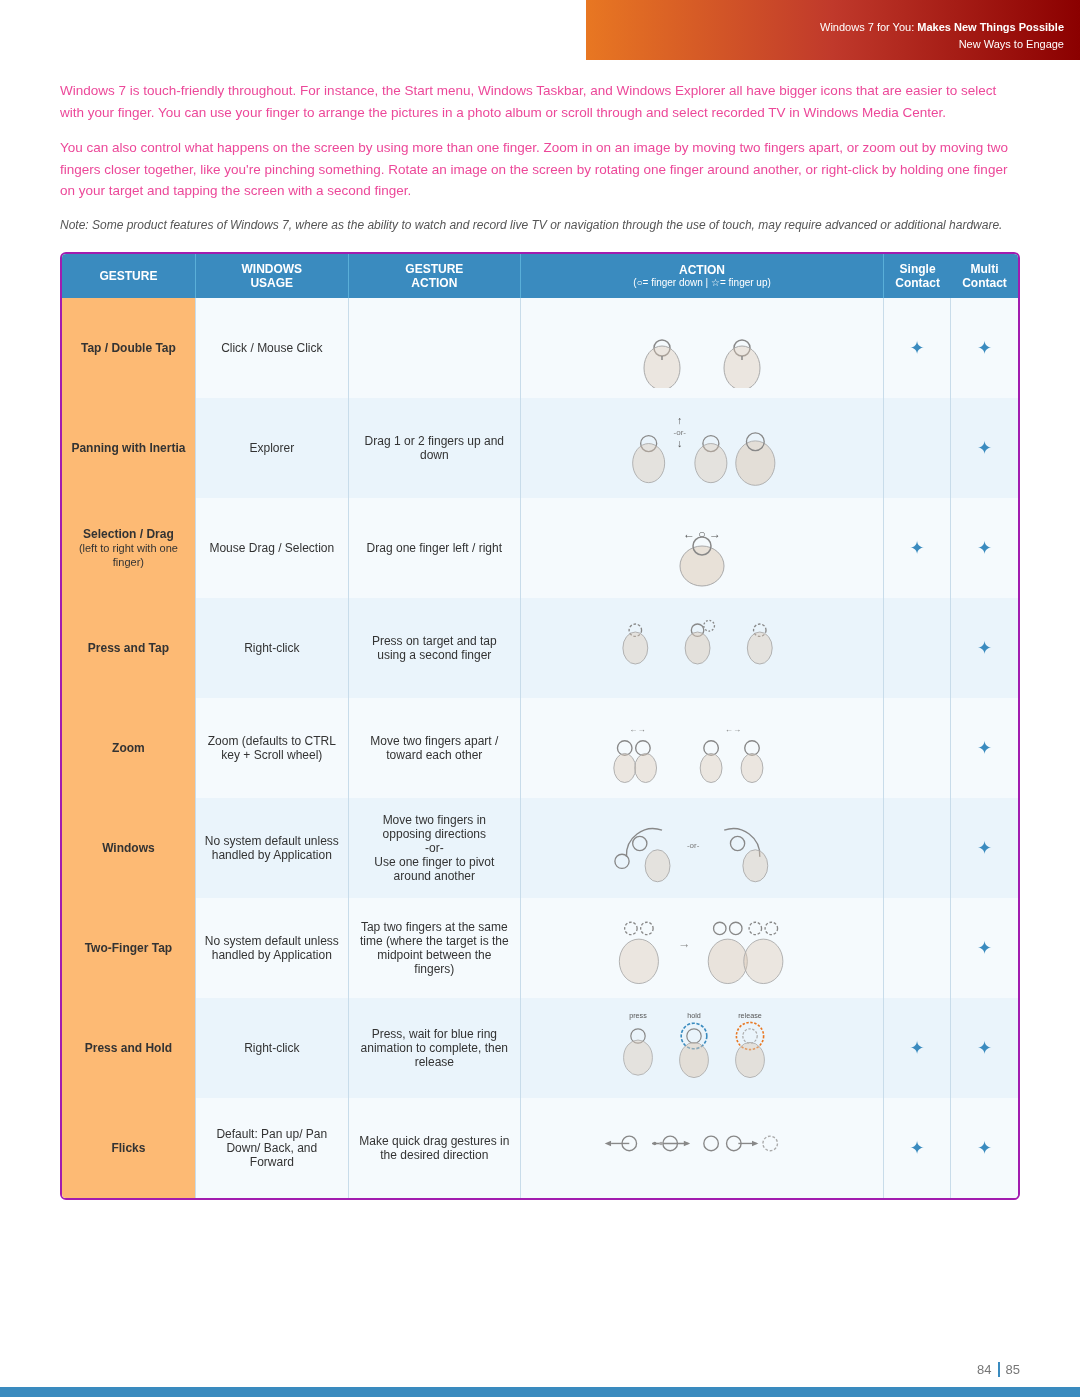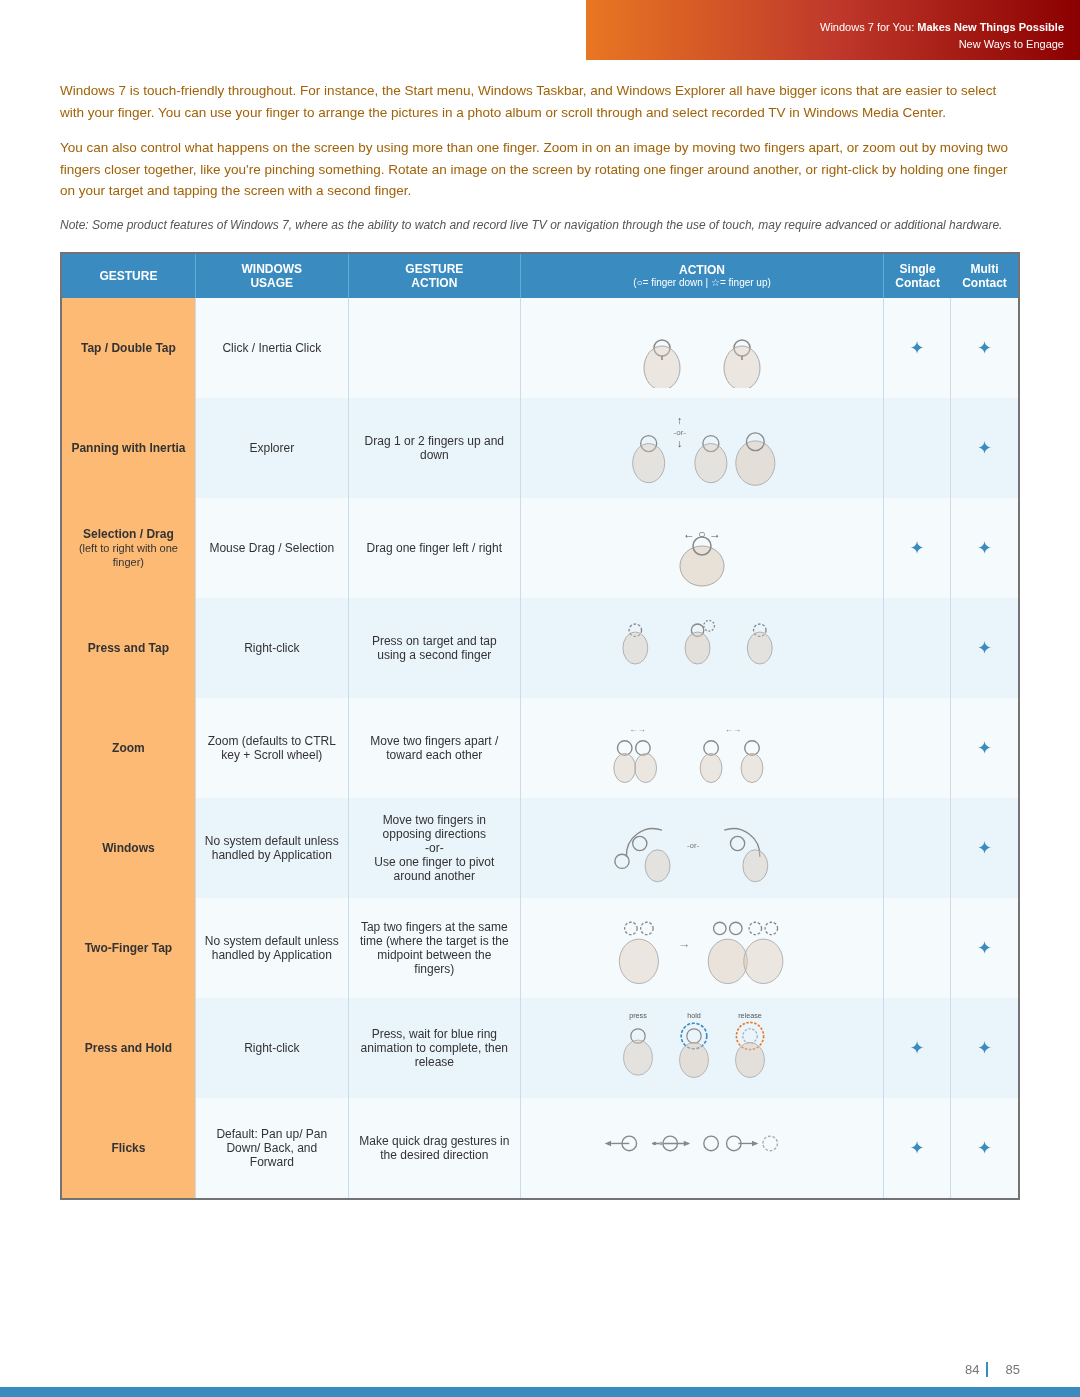--- a/index.html
+++ b/index.html
@@ -33,38 +33,38 @@
 
     
     .main-content {
       padding: 80px 60px 40px 60px;
     }
 
     
     .body-text {
       font-size: 13.5px;
       line-height: 1.6;
-      color: #a16207;
+      color: #ec4899;
       margin-bottom: 14px;
     }
     .note-text {
       font-size: 12px;
       color: #555;
       font-style: italic;
       margin-bottom: 18px;
       line-height: 1.5;
     }
 
     
     .gesture-table {
       width: 100%;
       border-collapse: separate;
       border-spacing: 0;
-      border: 2px solid #737373;
-      border-radius: 0;
+      border: 2px solid #a21caf;
+      border-radius: 6px;
       overflow: hidden;
       margin-top: 10px;
     }
 
     .gesture-table thead tr th {
       background: #3a8bbf;
       color: #fff;
       font-size: 12px;
       font-weight: bold;
       text-align: center;
@@ -134,21 +134,21 @@
 
     
     .page-footer {
       position: absolute;
       bottom: 20px;
       right: 60px;
       display: flex;
       align-items: center;
       font-size: 13px;
       color: #555;
-      gap: 12px;
+      gap: 0;
     }
     .page-num-current {
       font-weight: normal;
       color: #777;
       padding-right: 6px;
       border-right: 2px solid #3a8bbf;
       margin-right: 6px;
     }
     .page-num-next {
       color: #777;
@@ -210,21 +210,21 @@
           <div class="action-header-note">(○= finger down | ☆= finger up)</div>
         </th>
         <th class="col-single">Single<br>Contact</th>
         <th class="col-multi">Multi<br>Contact</th>
       </tr>
     </thead>
     <tbody>
 
       <tr>
         <td class="gesture-cell"><strong>Tap / Double Tap</strong></td>
-        <td>Click / Inertia Click</td>
+        <td>Click / Mouse Click</td>
         <td></td>
         <td class="action-vis">
 
           <svg class="vis-svg" viewBox="0 0 200 80">
 
             <g transform="translate(20,10)">
 
               <circle cx="40" cy="30" r="8" fill="none" stroke="#888" stroke-width="1.5"></circle>
 
               <ellipse cx="40" cy="50" rx="18" ry="22" fill="rgba(220,200,180,0.4)" stroke="#aaa" stroke-width="1"></ellipse>

